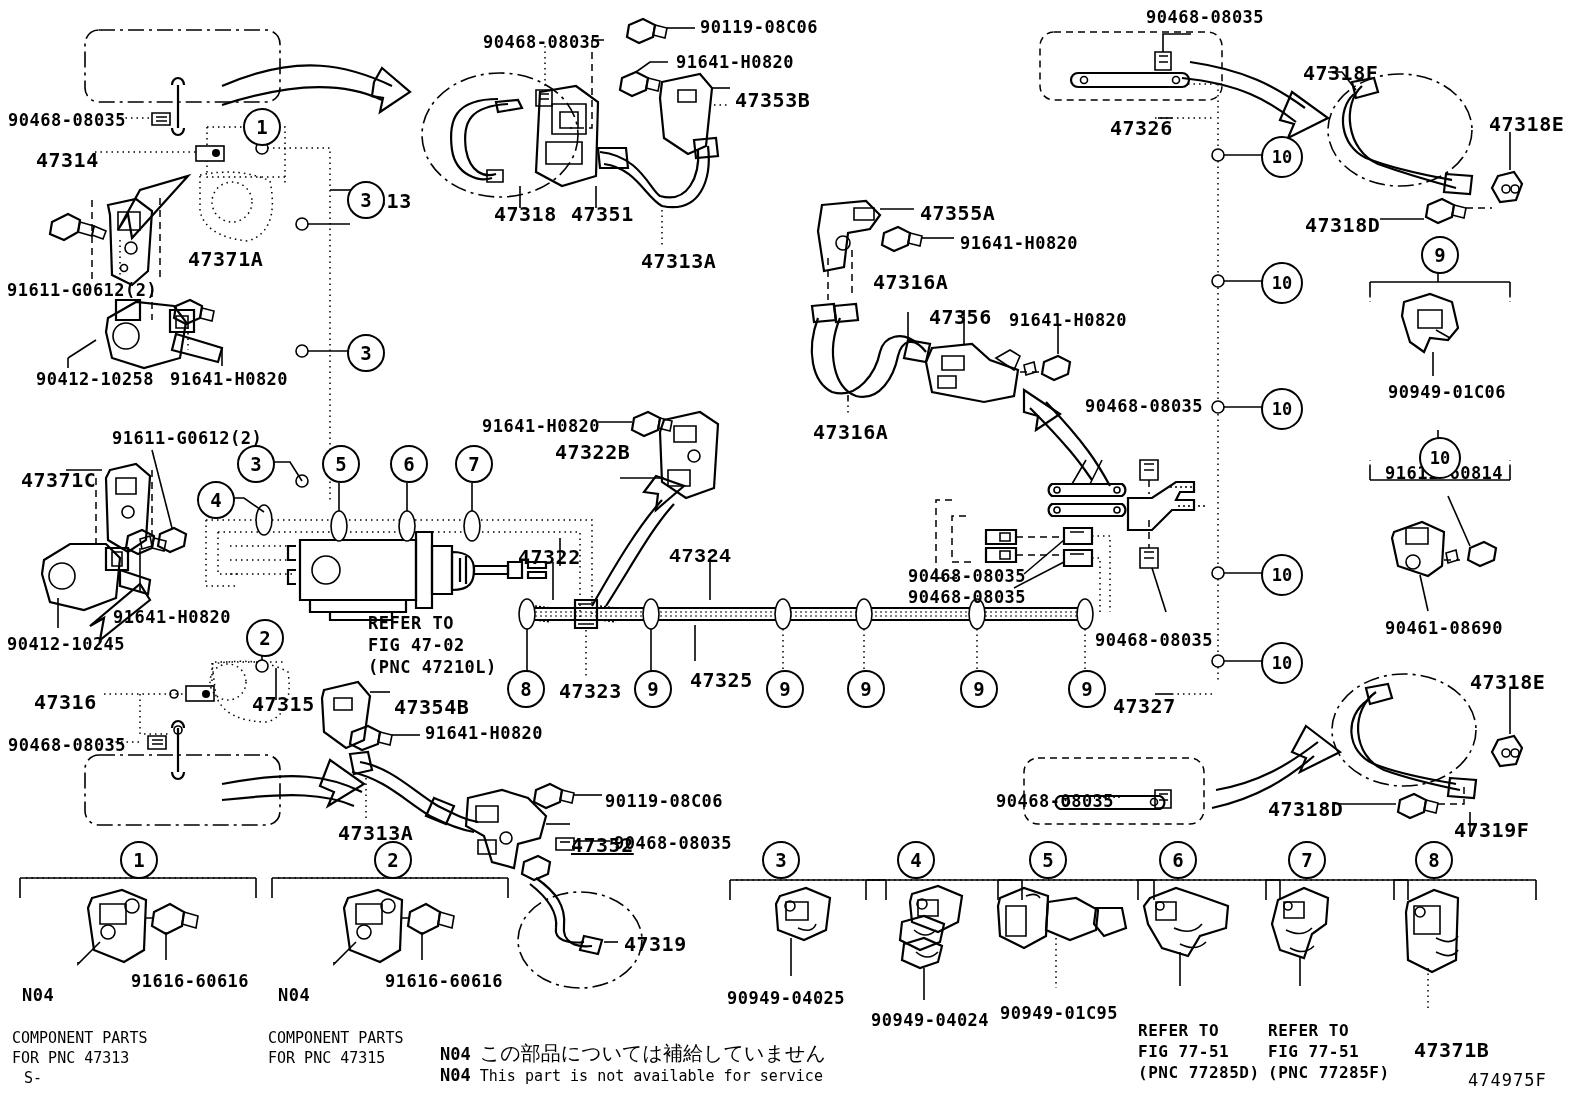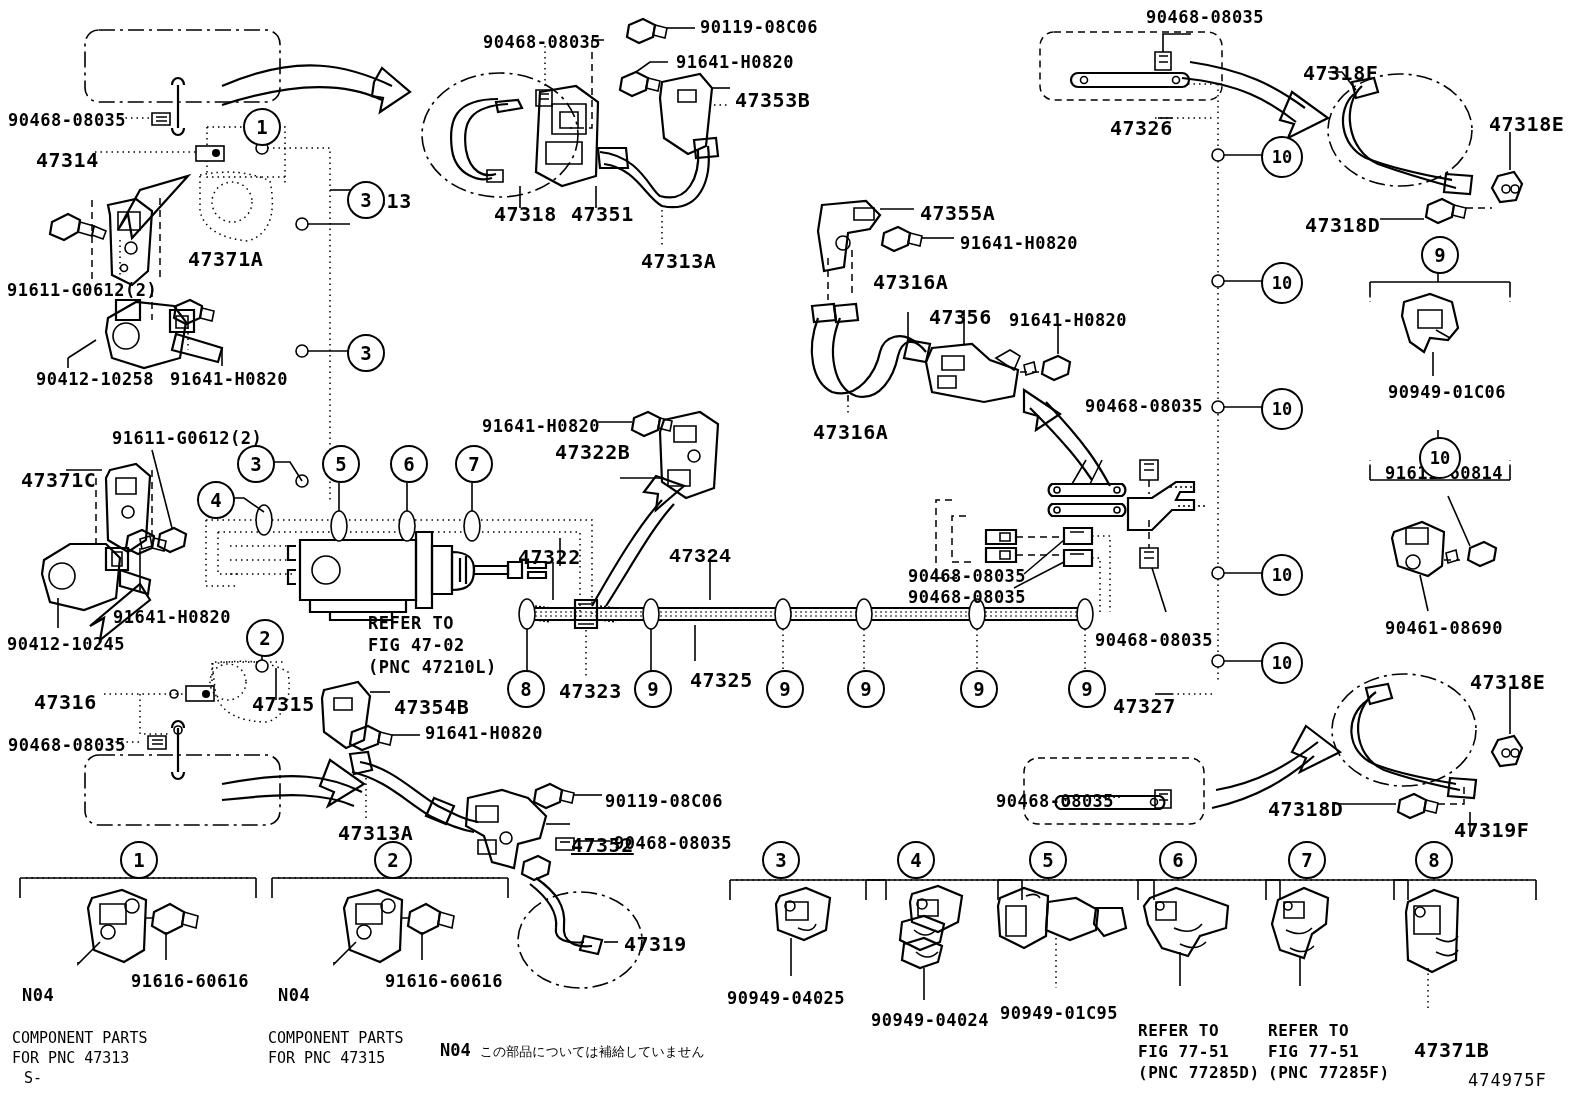--- a/index.html
+++ b/index.html
@@ -5,21 +5,21 @@
   html,body{margin:0;padding:0;background:#fff;}
   body{width:1592px;height:1099px;position:relative;overflow:hidden;
        font-family:"DejaVu Sans Mono","Liberation Mono",monospace;color:#000;}
   #stage{position:absolute;left:0;top:0;width:1592px;height:1099px;}
   svg#art{position:absolute;left:0;top:0;width:1592px;height:1099px;}
   .lbl{position:absolute;white-space:nowrap;font-weight:bold;letter-spacing:.5px;}
   .pn{font-size:20px;}           
   .sn{font-size:17px;}           
   .refer{font-size:17px;line-height:22px;font-weight:bold;}
   .note{font-size:15px;font-weight:normal;letter-spacing:0;}
-  .jp{font-family:"DejaVu Sans","Liberation Sans",sans-serif;font-size:13px;font-weight:normal;margin-top:9px;}
+  .jp{font-family:"DejaVu Sans","Liberation Sans",sans-serif;font-size:20px;font-weight:normal;margin-top:9px;}
   .n04{font-size:17px;font-weight:bold;}
   .figid{font-size:17px;font-weight:normal;letter-spacing:1px;}
   .cmp{font-size:15px;font-weight:normal;line-height:20px;letter-spacing:0;}
 </style>
 </head>
 <body>
 
 <div id="stage">
 
 <svg id="art" viewBox="0 0 1592 1099">
@@ -640,16 +640,20 @@
 </div>
 <div class="lbl cmp" style="left:268px;top:1028px;">
   <div>COMPONENT PARTS</div>
   <div>FOR PNC 47315</div>
 </div>
 
 <div class="lbl note" style="left:440px;top:1040px;">
   <span class="n04">N04</span>
   <span class="jp">この部品については補給していません</span>
 </div>
+<div class="lbl note" style="left:440px;top:1065px;">
+  <span class="n04">N04</span>
+  <span>This part is not available for service</span>
+</div>
 
 <div class="lbl figid" style="left:1468px;top:1070px;">474975F</div>
 
 </div>
 
 </body></html>

